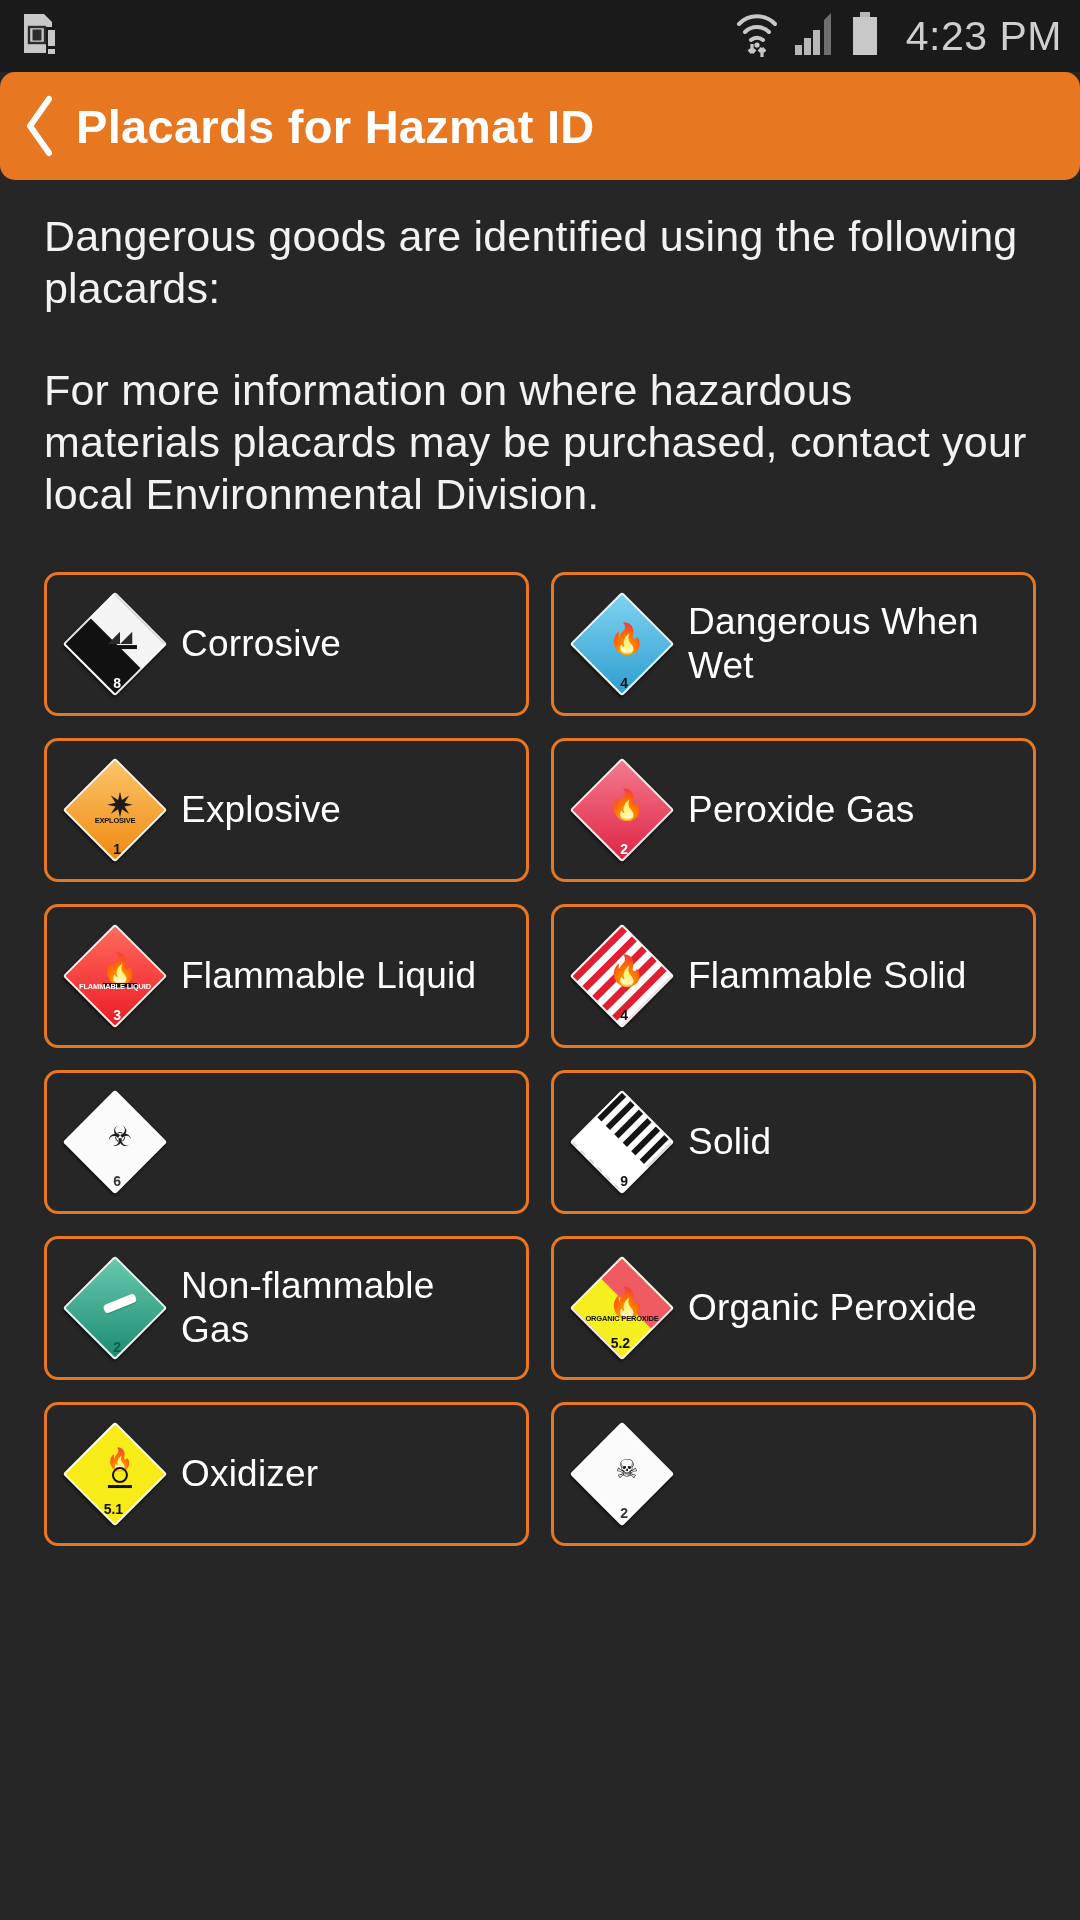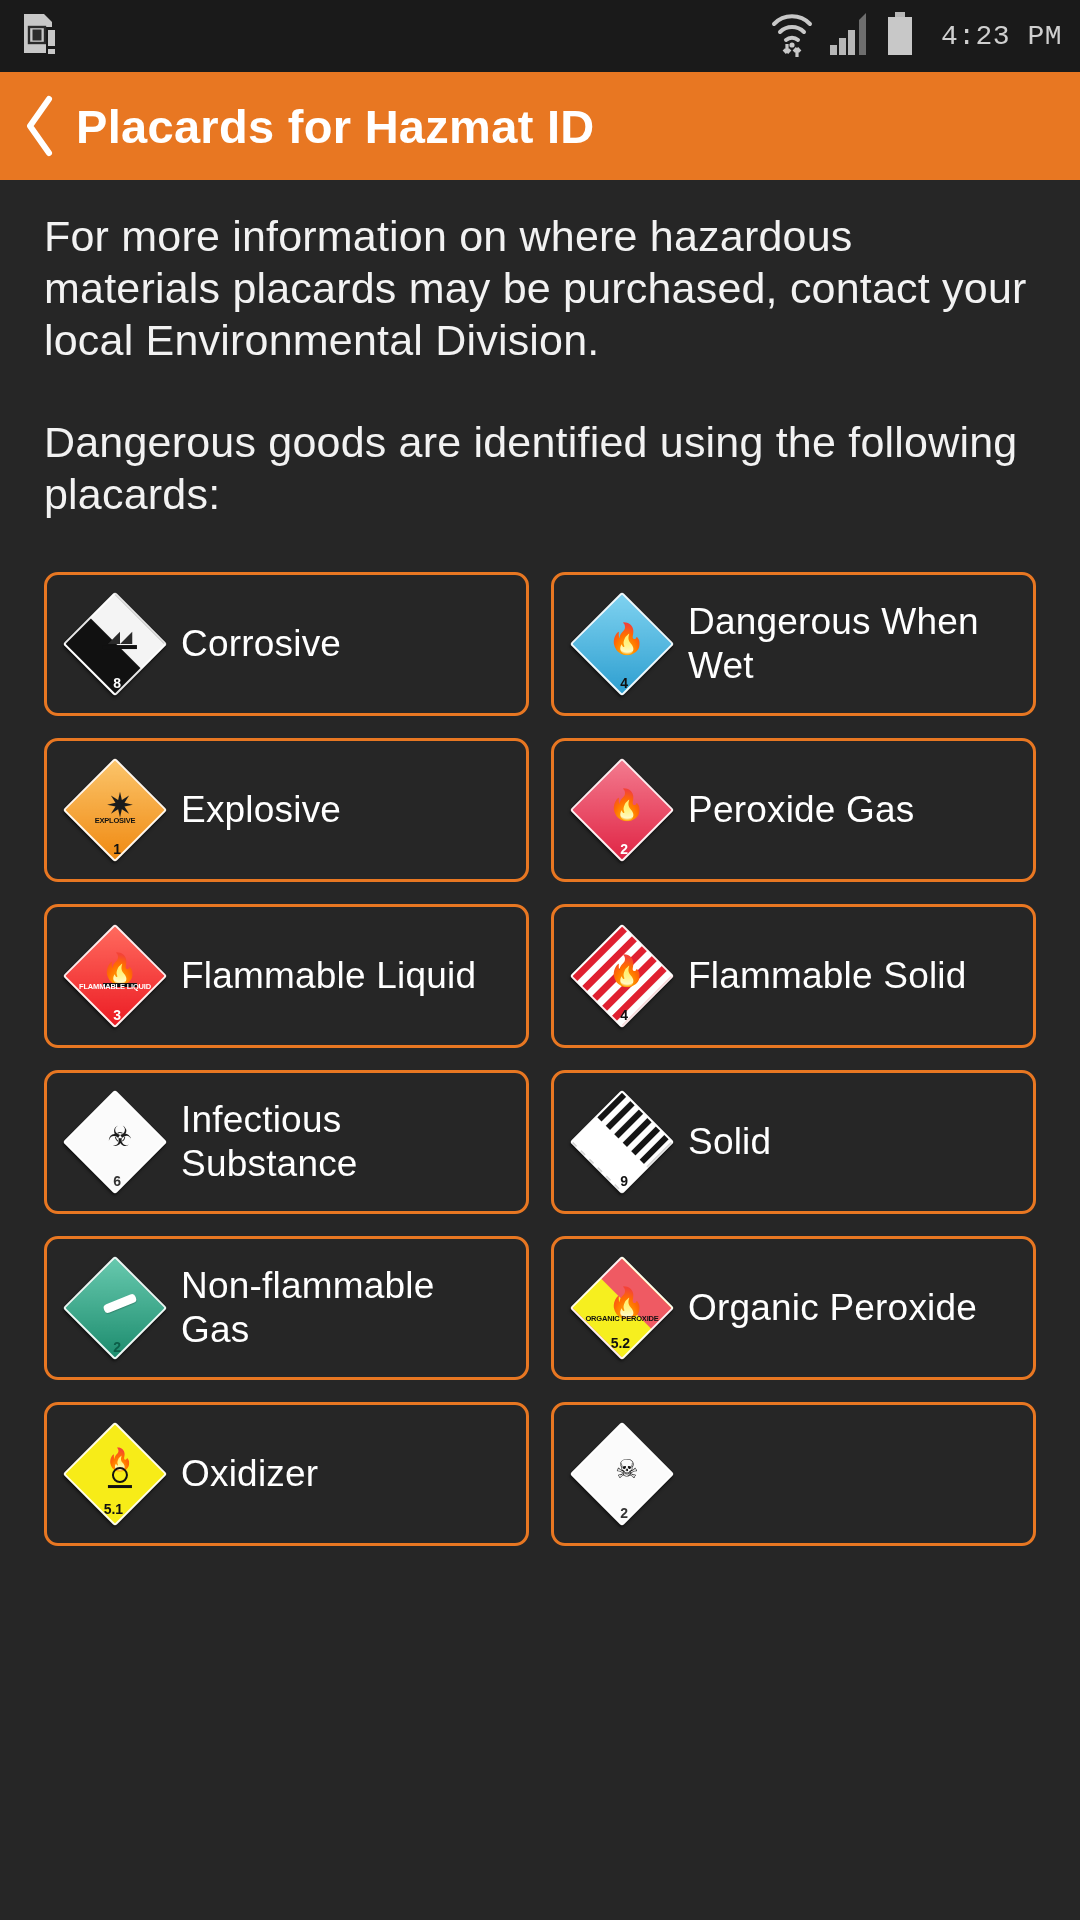--- a/index.html
+++ b/index.html
@@ -14,31 +14,32 @@
   .statusbar{
     height:72px; width:100%;
     background:#1a1a1a;
     display:flex; align-items:center;
     padding:0 18px 0 20px;
     position:relative;
   }
   .sb-left{ display:flex; align-items:center; gap:10px; }
   .sb-right{ margin-left:auto; display:flex; align-items:center; gap:14px; }
   .sb-time{
-    color:#cfcfcf; font-size:28px; letter-spacing:0.5px;
-    font-family:Liberation Mono, monospace; font-weight:400;
+    color:#cfcfcf; font-size:41px; letter-spacing:0.5px;
+    font-family:Liberation Sans, sans-serif; font-weight:400;
     margin-left:12px;
   }
 
   
   .actionbar{
     height:108px; width:100%;
     background:#e87722;
     display:flex; align-items:center;
     padding-left:14px;
+    border-radius:15px;
   }
   .back-chevron{
     width:52px; height:70px;
     display:flex; align-items:center; justify-content:center;
     flex:none;
   }
   .ab-title{
     color:#ffffff; font-size:47px; font-weight:bold;
     letter-spacing:0.3px; margin-left:10px;
     white-space:nowrap;
@@ -220,22 +221,22 @@
   <div class="back-chevron">
     <svg width="34" height="62" viewBox="0 0 34 62">
       <path d="M26 4 L7 31 L26 58" fill="none" stroke="#ffffff" stroke-width="6" stroke-linecap="round" stroke-linejoin="round"></path>
     </svg>
   </div>
   <div class="ab-title">Placards for Hazmat ID</div>
 </div>
 
 <div class="content">
 
+  <p class="para">Dangerous goods are identified using the following placards:</p>
   <p class="para">For more information on where hazardous materials placards may be purchased, contact your local Environmental Division.</p>
-  <p class="para">Dangerous goods are identified using the following placards:</p>
 
   <div class="grid">
       <div class="card">
         <div class="placard-wrap">
           <div class="diamond f-corrosive">
             <div class="dglyph">
               <div class="pours">◢◢</div>
               <div class="pourbar"></div>
             </div>
             <div class="dnum" style="color:#ffffff">8</div>
@@ -303,21 +304,20 @@
       </div>
       <div class="card">
         <div class="placard-wrap">
           <div class="diamond f-infect">
             <div class="dglyph">
               <div class="bio">☣</div>
             </div>
             <div class="dnum" style="color:#333333">6</div>
           </div>
         </div>
-        <div class="card-label">Infectious Substance</div>
       </div>
       <div class="card">
         <div class="placard-wrap">
           <div class="diamond f-misc">
             <div class="dglyph"></div>
             <div class="dnum" style="color:#111111">9</div>
           </div>
         </div>
         <div class="card-label">Solid</div>
       </div>

